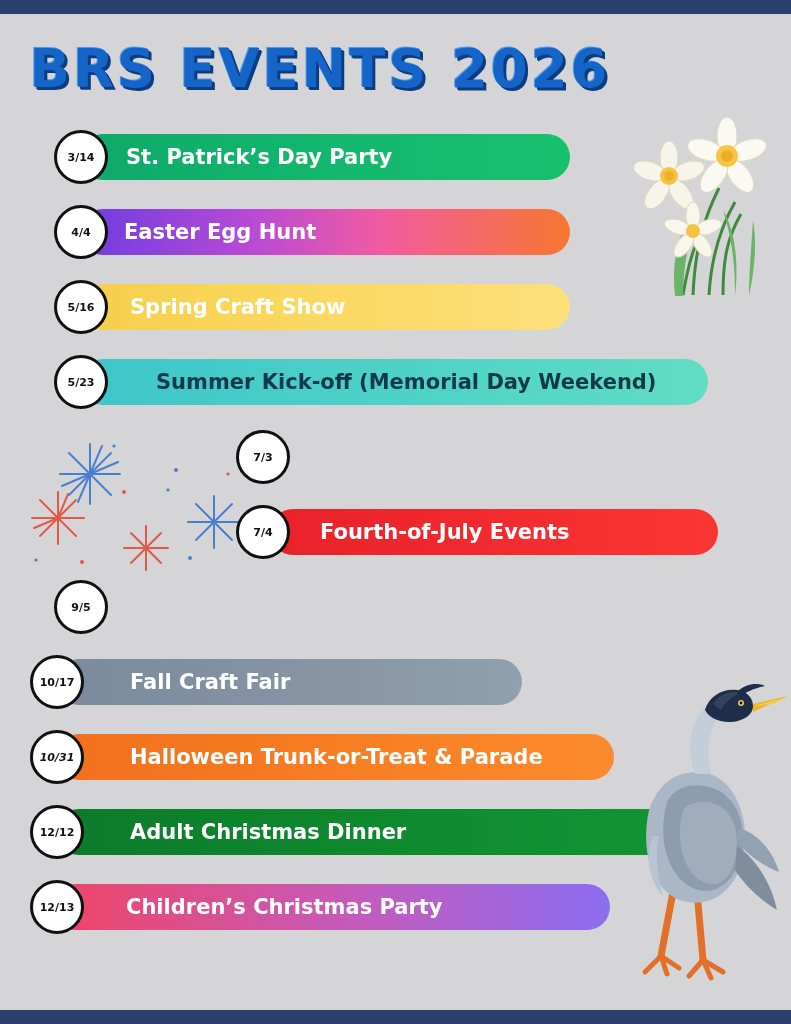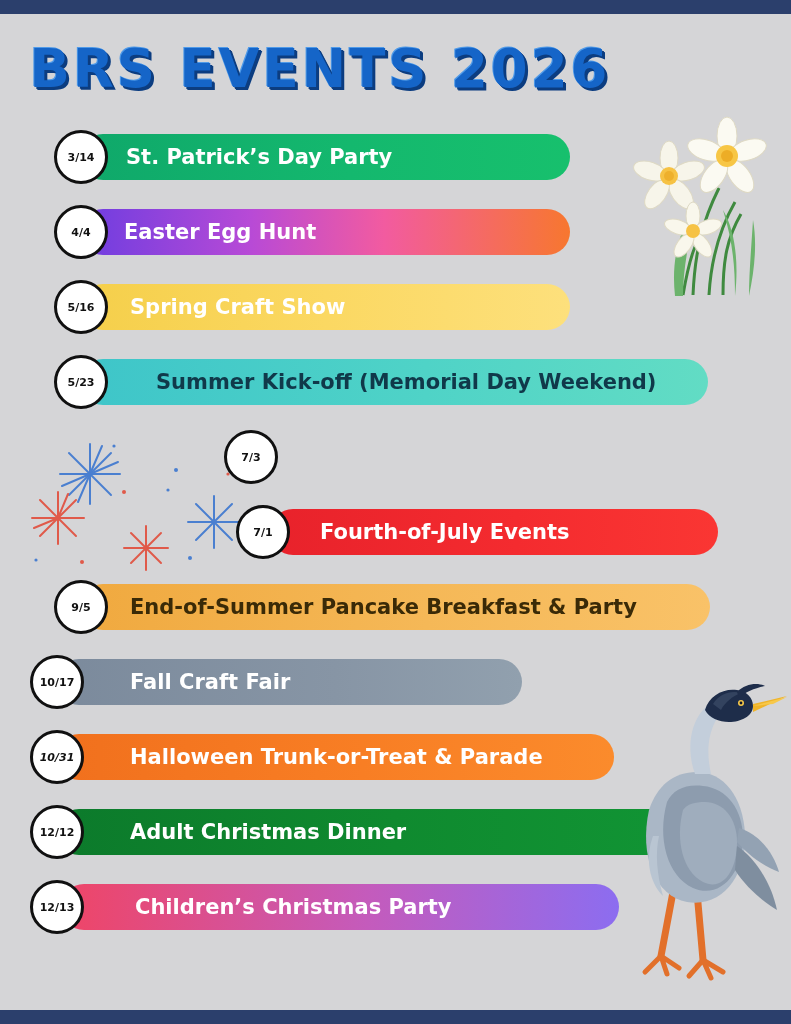--- a/index.html
+++ b/index.html
@@ -269,32 +269,29 @@
         </div>
         <div class="date-badge" style="left: 54px;">5/16</div>
       </div>
       <div class="event-row">
         <div class="bar" style="left: 80px; width: 628px; background: linear-gradient(90deg, rgb(62, 197, 201) 0%, rgb(79, 211, 199) 55%, rgb(98, 220, 196) 100%);">
           <span class="bar-label" style="color: rgb(16, 57, 74); margin-left: 76px;">Summer Kick-off (Memorial Day Weekend)</span>
         </div>
         <div class="date-badge" style="left: 54px;">5/23</div>
       </div>
       <div class="event-row">
-        <div class="date-badge" style="left: 224px;">7/3</div>
+        <div class="date-badge" style="left: 236px;">7/3</div>
       </div>
       <div class="event-row">
         <div class="bar" style="left: 270px; width: 448px; background: linear-gradient(90deg, rgb(232, 34, 43) 0%, rgb(244, 43, 47) 55%, rgb(250, 54, 51) 100%); align-items: center;">
           <span class="bar-label" style="color: rgb(255, 255, 255); margin-left: 50px;">Fourth-of-July Events</span>
         </div>
-        <div class="date-badge" style="left: 236px;">7/1</div>
-      </div>
-      <div class="event-row">
-        <div class="bar" style="left: 80px; width: 630px; background: linear-gradient(90deg, rgb(240, 169, 63) 0%, rgb(245, 184, 87) 55%, rgb(249, 194, 104) 100%);">
-          <span class="bar-label" style="color: rgb(58, 42, 7); margin-left: 50px;">End-of-Summer Pancake Breakfast &amp; Party</span>
-        </div>
+        <div class="date-badge" style="left: 236px;">7/4</div>
+      </div>
+      <div class="event-row">
         <div class="date-badge" style="left: 54px;">9/5</div>
       </div>
       <div class="event-row">
         <div class="bar" style="left: 56px; width: 466px; background: linear-gradient(90deg, rgb(123, 138, 156) 0%, rgb(135, 149, 165) 60%, rgb(145, 160, 174) 100%);">
           <span class="bar-label" style="color: rgb(255, 255, 255); margin-left: 74px;">Fall Craft Fair</span>
         </div>
         <div class="date-badge" style="left: 30px;">10/17</div>
       </div>
       <div class="event-row">
         <div class="bar" style="left: 56px; width: 558px; background: linear-gradient(90deg, rgb(241, 112, 29) 0%, rgb(248, 126, 36) 55%, rgb(251, 139, 44) 100%);">
@@ -302,21 +299,21 @@
         </div>
         <div class="date-badge" style="left: 30px; font-style: italic;">10/31</div>
       </div>
       <div class="event-row">
         <div class="bar" style="left: 56px; width: 616px; background: linear-gradient(90deg, rgb(12, 122, 43) 0%, rgb(15, 138, 47) 55%, rgb(17, 148, 52) 100%);">
           <span class="bar-label" style="color: rgb(255, 255, 255); margin-left: 74px;">Adult Christmas Dinner</span>
         </div>
         <div class="date-badge" style="left: 30px;">12/12</div>
       </div>
       <div class="event-row">
-        <div class="bar" style="left: 61px; width: 558px; background: linear-gradient(90deg, rgb(239, 69, 102) 0%, rgb(196, 91, 188) 55%, rgb(140, 109, 240) 100%);">
+        <div class="bar" style="left: 52px; width: 558px; background: linear-gradient(90deg, rgb(239, 69, 102) 0%, rgb(196, 91, 188) 55%, rgb(140, 109, 240) 100%);">
           <span class="bar-label" style="color: rgb(255, 255, 255); margin-left: 74px;">Children’s Christmas Party</span>
         </div>
         <div class="date-badge" style="left: 30px;">12/13</div>
       </div>
     </div>
 
   <svg class="heron" viewBox="0 0 200 330">
 
     <g stroke="#e2702a" stroke-width="7" fill="none" stroke-linecap="round">
       <path d="M86 232 L74 296"></path>

